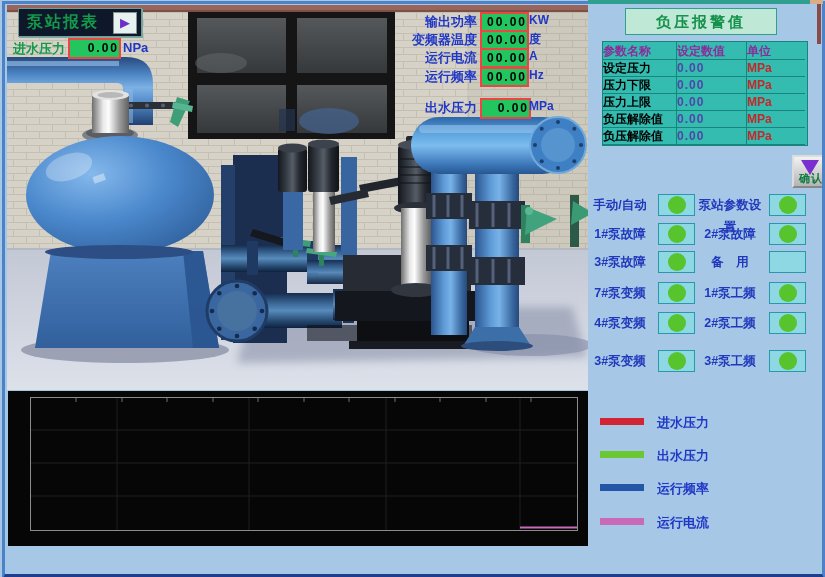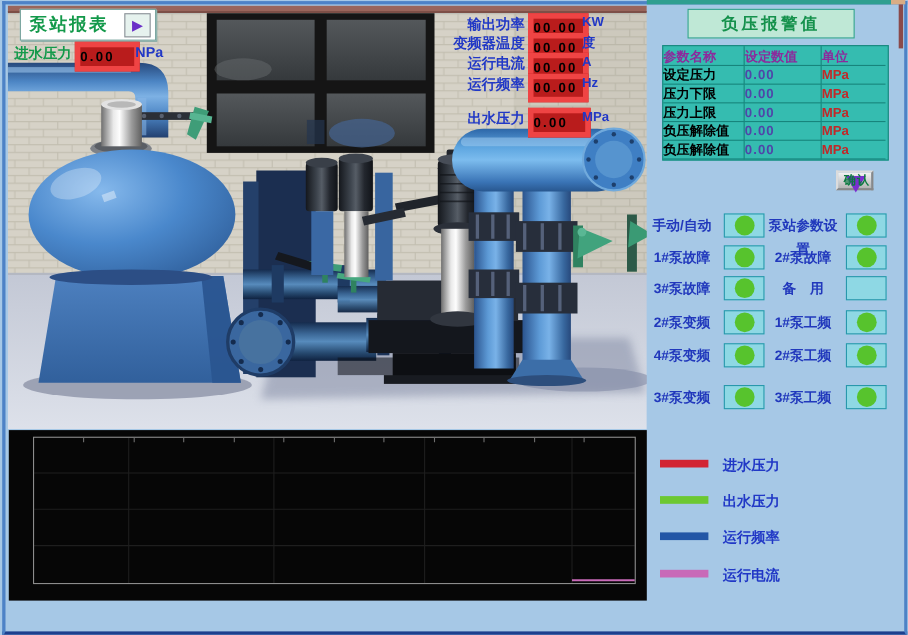--- a/index.html
+++ b/index.html
@@ -5,44 +5,44 @@
   html,body{margin:0;padding:0}
   body{position:relative;width:825px;height:577px;overflow:hidden;
        background:#a6c8e6;font-family:"Liberation Sans","DejaVu Sans",sans-serif;}
   .frame{position:absolute;left:2px;top:1px;width:817px;height:570px;
          border:3px solid #4d82c6;border-bottom:6px solid #1d3f8e;z-index:40;pointer-events:none}
   .strip{position:absolute;z-index:45}
   
   .scene{position:absolute;left:7px;top:5px;z-index:1}
   
   .ov{position:absolute;z-index:10}
-  .report-btn{left:18px;top:8px;width:110px;height:27px;background:#ffffff;
+  .report-btn{left:18px;top:8px;width:110px;height:27px;background:#0f172a;
       border:1px solid #6f9e97;box-shadow:1px 1px 0 #7fa8a2;display:flex;align-items:center;padding:0 4px 0 8px;cursor:pointer}
   .report-btn .txt{color:#13994a;font-weight:bold;font-size:16px;letter-spacing:2px;flex:1}
   .arrow-box{width:22px;height:20px;background:#e6f2ee;border:1px solid #8a8f96;
       color:#6b2fc8;font-size:13px;line-height:20px;text-align:center}
   .lbl-green{color:#13994a;font-weight:bold;font-size:13px}
   .lbl-blue{color:#2138c6;font-weight:bold;font-size:13px}
-  .valbox{background:#b91c1c;border:5px solid #ef4444;color:#000;font-weight:bold;
-      font-size:12px;letter-spacing:2px;text-align:left}
+  .valbox{background:#22c55e;border:2px solid #ef4444;color:#000;font-weight:bold;
+      font-size:12px;letter-spacing:2px;text-align:right}
   .mrow-lbl{left:405px;width:72px;text-align:right}
   .munit{left:529px}
   
   .title-box{left:625px;top:8px;width:150px;height:25px;background:#bfe8d6;border:1px solid #2f9f90;
       color:#15914c;font-weight:bold;font-size:15px;letter-spacing:3px;text-align:center;line-height:25px}
   .param-table{left:602px;top:41px;width:204px;border:1px solid #17857c;background:#35bcb0;
       display:grid;grid-template-columns:74px 70px 58px;z-index:10;position:absolute}
   .param-table .c{border-right:1px solid #17857c;border-bottom:1px solid #17857c;
       height:17px;line-height:17px;text-align:left;font-size:12px;font-weight:bold;box-sizing:border-box}
   .param-table .c:nth-child(3n){border-right:none}
   .param-table .hr{height:18px;line-height:18px;color:#8c2b9c}
   .td-name{color:#000000}
   .td-val{color:#4f46a8;letter-spacing:1px;cursor:pointer}
   .td-unit{color:#c22828}
-  .confirm-btn{left:760px;top:155px;width:34px;height:18px;background:linear-gradient(#f2f2f2,#b4b4b4);
+  .confirm-btn{left:792px;top:155px;width:34px;height:33px;background:linear-gradient(#f2f2f2,#b4b4b4);
       border:2px outset #dcdcdc;box-sizing:border-box;cursor:pointer}
   .confirm-tri{position:absolute;left:7px;top:3px;width:0;height:0;
       border-left:9px solid transparent;border-right:9px solid transparent;border-top:15px solid #7a2fd0}
   .confirm-txt{position:absolute;right:1px;bottom:0;color:#0c7a40;font-weight:bold;font-size:11px;letter-spacing:1px}
   .ind-lbl{position:absolute;z-index:10;color:#2138bc;font-weight:bold;font-size:12.5px;height:22px;line-height:22px}
   .ind-lbl.l{left:586px;width:68px;text-align:center}
   .ind-lbl.r{left:694px;width:72px;text-align:center}
   .lampbox{position:absolute;z-index:10;width:37px;height:22px;background:#8ed8e4;
       border:1px solid #2898ac;box-sizing:border-box}
   .lamp{width:18px;height:18px;border-radius:50%;margin:1px auto}
@@ -383,21 +383,21 @@
     <div class="lamp" style="background-color: rgb(87, 195, 45);"></div>
   </div>
 
 <div class="ind-lbl l" style="top:251px">3#泵故障</div>
 <div class="lampbox" style="left:658px;top:251px">
     <div class="lamp" style="background-color: rgb(87, 195, 45);"></div>
   </div>
 <div class="ind-lbl r" style="top:251px">备　用</div>
 <div class="lampbox" style="left:769px;top:251px"></div>
 
-<div class="ind-lbl l" style="top:282px">2#泵变频</div>
+<div class="ind-lbl l" style="top:282px">7#泵变频</div>
 <div class="lampbox" style="left:658px;top:282px">
     <div class="lamp" style="background-color: rgb(87, 195, 45);"></div>
   </div>
 <div class="ind-lbl r" style="top:282px">1#泵工频</div>
 <div class="lampbox" style="left:769px;top:282px">
     <div class="lamp" style="background-color: rgb(87, 195, 45);"></div>
   </div>
 
 <div class="ind-lbl l" style="top:312px">4#泵变频</div>
 <div class="lampbox" style="left:658px;top:312px">

